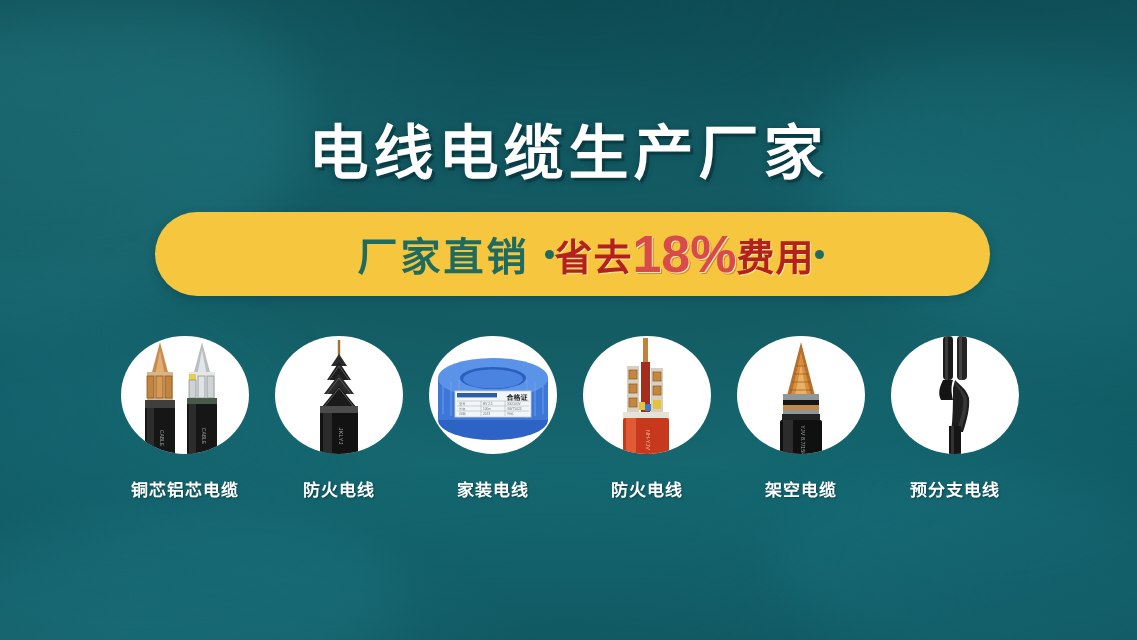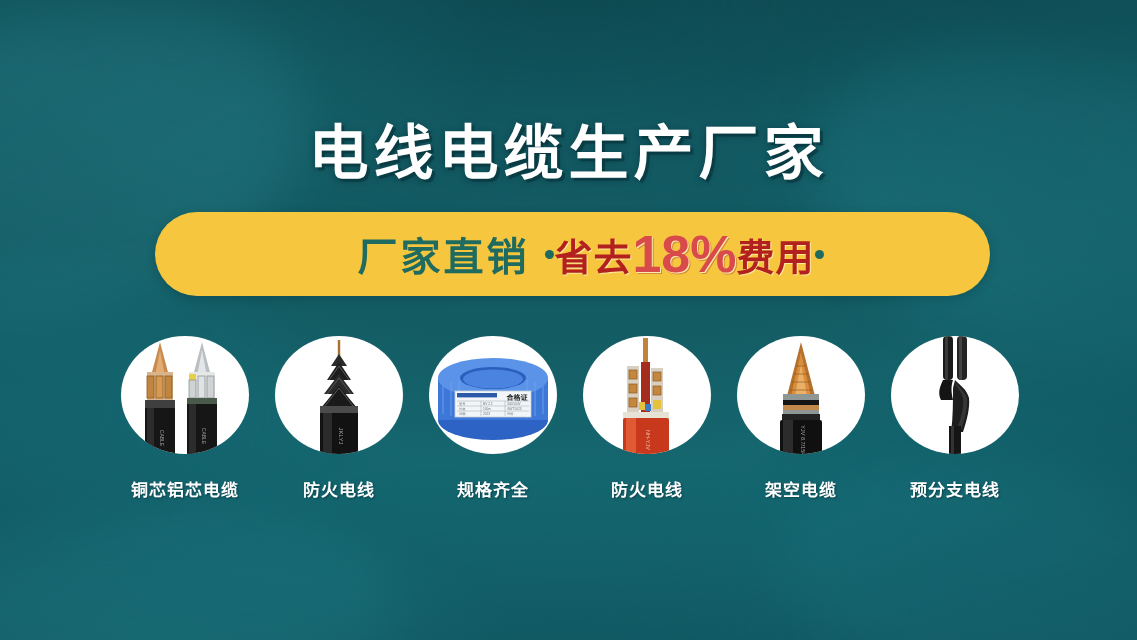--- a/index.html
+++ b/index.html
@@ -280,21 +280,21 @@
               <text x="30" y="64">长度</text>
                 <text x="54" y="64">100m</text>
                 <text x="78" y="64">GB/T5023</text>
               <text x="30" y="69">日期</text>
                 <text x="54" y="69">2023</text>
                 <text x="78" y="69">国标</text>
             </g>
           </g>
         </svg>
       </div>
-      <div class="pname">规格齐全</div>
+      <div class="pname">家装电线</div>
     </div>
 
     <div class="product">
       <div class="thumb">
         <svg class="art" width="128" height="118" viewBox="0 0 128 118">
           <rect x="60" y="2" width="5" height="28" fill="#c3823c"></rect>
           <rect x="58" y="26" width="9" height="52" fill="#a52d1d"></rect>
           <g>
             <rect x="44" y="30" width="12" height="48" fill="#d9cfc0"></rect>
             <rect x="68" y="32" width="12" height="46" fill="#d9cfc0"></rect>

